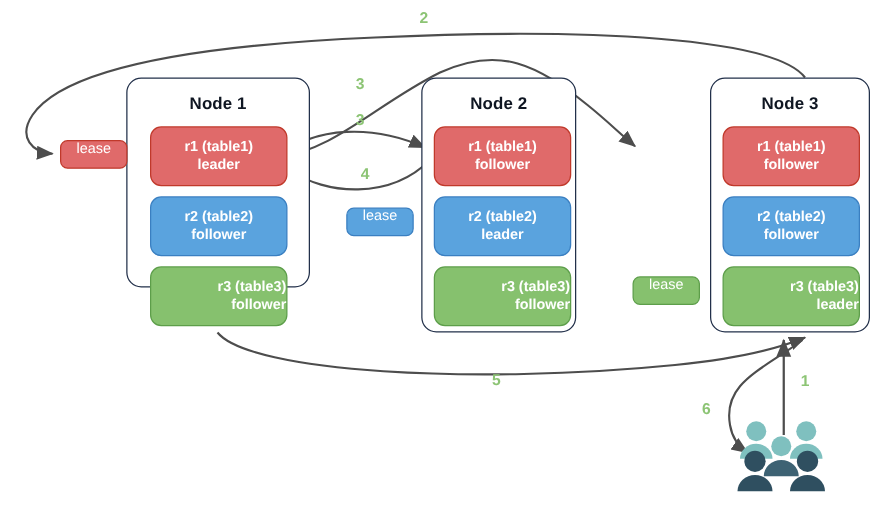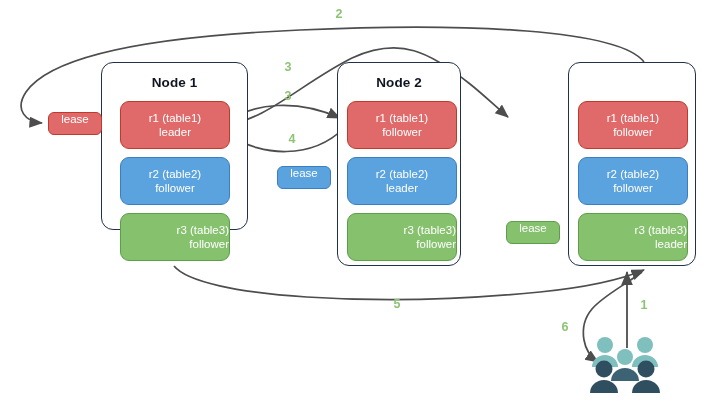--- a/index.html
+++ b/index.html
@@ -50,20 +50,21 @@
     display: flex;
     flex-direction: column;
     align-items: center;
     justify-content: center;
     color: #ffffff;
     font-size: 11.5px;
     line-height: 14.5px;
     text-align: center;
     border-width: 1.4px;
     border-style: solid;
+    font-weight: bold;
   }
   .replica span { display: block; }
   .rep-red   { background: #e06a6a; border-color: #c0392b; }
   .rep-blue  { background: #5aa3de; border-color: #3a7fc1; }
   .rep-green { background: #86c16e; border-color: #5d9e4a; align-items: flex-end; }
 
   .lease {
     position: absolute;
     box-sizing: border-box;
     border-radius: 6px;
@@ -144,20 +145,21 @@
       <span>r2 (table2)</span>
       <span>leader</span>
     </div>
     <div class="replica rep-green" style="left:9px; top:150px; width:110px; height:48px;">
       <span>r3 (table3)</span>
       <span>follower</span>
     </div>
   </div>
 
   <div class="node-box" style="left:568px; top:62px; width:128px; height:204px;">
+    <div class="node-title">Node 3</div>
     <div class="replica rep-red" style="left:9px; top:38px; width:110px; height:48px;">
       <span>r1 (table1)</span>
       <span>follower</span>
     </div>
     <div class="replica rep-blue" style="left:9px; top:94px; width:110px; height:48px;">
       <span>r2 (table2)</span>
       <span>follower</span>
     </div>
     <div class="replica rep-green" style="left:9px; top:150px; width:110px; height:48px;">
       <span>r3 (table3)</span>

